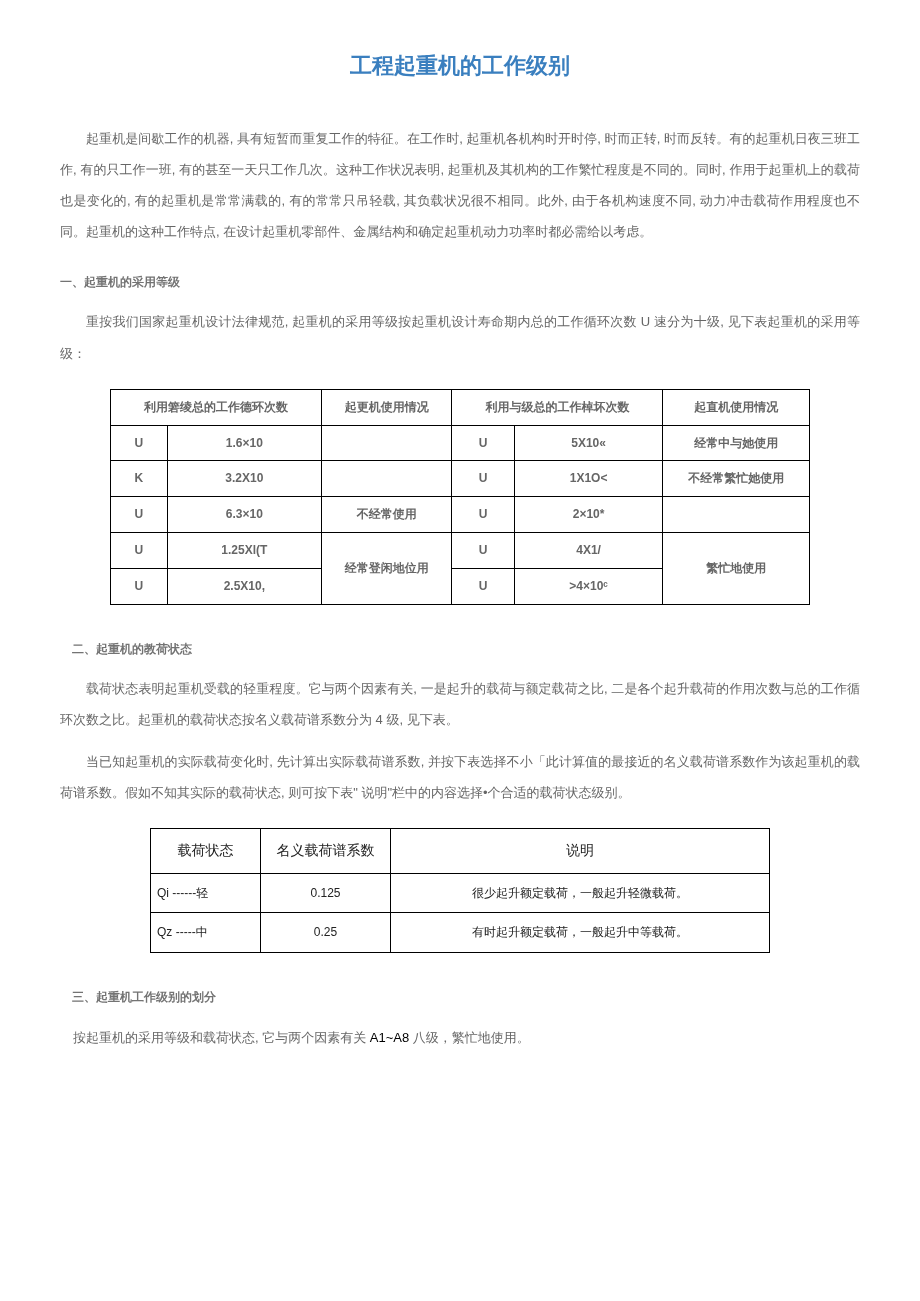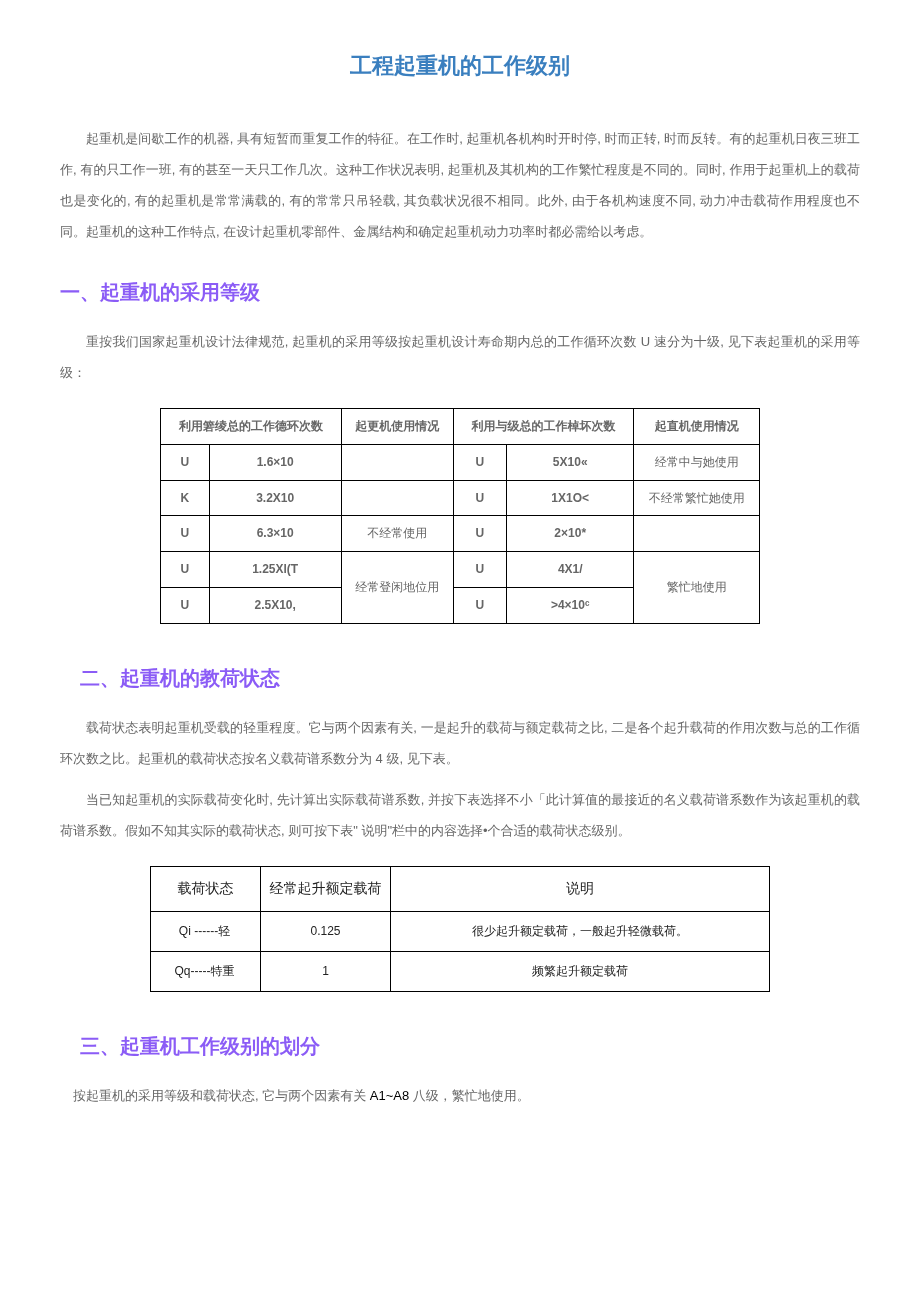--- a/index.html
+++ b/index.html
@@ -18,56 +18,56 @@
       font-size: 22px;
       font-weight: bold;
       margin-bottom: 30px;
     }
     .intro {
       text-indent: 2em;
       text-align: justify;
       margin-bottom: 20px;
     }
     .section-heading {
-      color: #8b5cf6;
-      font-size: 20px;
+      color: #737373;
+      font-size: 12px;
       font-weight: bold;
       margin-top: 15px;
       margin-bottom: 10px;
     }
     .section-heading.indent { margin-left: 1em; }
     .para {
       text-indent: 2em;
       text-align: justify;
       margin-bottom: 10px;
     }
     .para .highlight { color: #000000; }
     table {
       border-collapse: collapse;
       margin: 20px auto 30px auto;
       font-size: 12px;
     }
-    .table1 { width: 600px; }
+    .table1 { width: 700px; }
     .table1 th, .table1 td {
       border: 1px solid #000;
       padding: 3px 6px;
       text-align: center;
-      font-weight: normal;
+      font-weight: bold;
       vertical-align: middle;
     }
     .table1 th { font-weight: bold; }
     .table1 .bold { font-weight: bold; }
     .table2 { width: 620px; color: #222; }
     .table2 th, .table2 td {
       border: 1px solid #000;
       padding: 5px 8px;
       text-align: center;
       font-weight: normal;
     }
-    .table2 td.left { text-align: center; padding-left: 6px; }
+    .table2 td.left { text-align: left; padding-left: 6px; }
     .table2 th { font-weight: normal; font-size: 14px; }
   </style>
 </head>
 <body>
 
 <h1 class="title">工程起重机的工作级别</h1>
 
 <p class="intro">起重机是间歇工作的机器, 具有短暂而重复工作的特征。在工作时, 起重机各机构时开时停, 时而正转, 时而反转。有的起重机日夜三班工作, 有的只工作一班, 有的甚至一天只工作几次。这种工作状况表明, 起重机及其机构的工作繁忙程度是不同的。同时, 作用于起重机上的载荷也是变化的, 有的起重机是常常满载的, 有的常常只吊轻载, 其负载状况很不相同。此外, 由于各机构速度不同, 动力冲击载荷作用程度也不同。起重机的这种工作特点, 在设计起重机零部件、金属结构和确定起重机动力功率时都必需给以考虑。</p>
 
 <div class="section-heading">一、起重机的采用等级</div>
@@ -123,32 +123,32 @@
   </table>
 
 <div class="section-heading indent">二、起重机的教荷状态</div>
 <p class="para">载荷状态表明起重机受载的轻重程度。它与两个因素有关, 一是起升的载荷与额定载荷之比, 二是各个起升载荷的作用次数与总的工作循环次数之比。起重机的载荷状态按名义载荷谱系数分为 4 级, 见下表。</p>
 <p class="para">当已知起重机的实际载荷变化时, 先计算出实际载荷谱系数, 并按下表选择不小「此计算值的最接近的名义载荷谱系数作为该起重机的载荷谱系数。假如不知其实际的载荷状态, 则可按下表" 说明"栏中的内容选择•个合适的载荷状态级别。</p>
 
 <table class="table2">
   <tbody>
       <tr>
     <th style="width:110px">载荷状态</th>
-    <th style="width:130px">经常起升额定载荷</th>
+    <th style="width:130px">名义载荷谱系数</th>
     <th>说明</th>
   </tr>
   <tr>
     <td class="left">Qi ------轻</td>
     <td>0.125</td>
     <td>很少起升额定载荷，一般起升轻微载荷。</td>
   </tr>
   <tr>
-    <td class="left">Qq-----特重</td>
-    <td>1</td>
-    <td>频繁起升额定载荷</td>
+    <td class="left">Qz -----中</td>
+    <td>0.25</td>
+    <td>有时起升额定载荷，一般起升中等载荷。</td>
   </tr>
 </tbody>
   </table>
 
 <div class="section-heading indent">三、起重机工作级别的划分</div>
 <p class="para" style="text-indent:1em">
   <span>按起重机的采用等级和载荷状态, 它与两个因素有关 </span><span class="highlight">A1~A8</span><span> 八级，繁忙地使用。</span>
 </p>
 
 </body></html>

